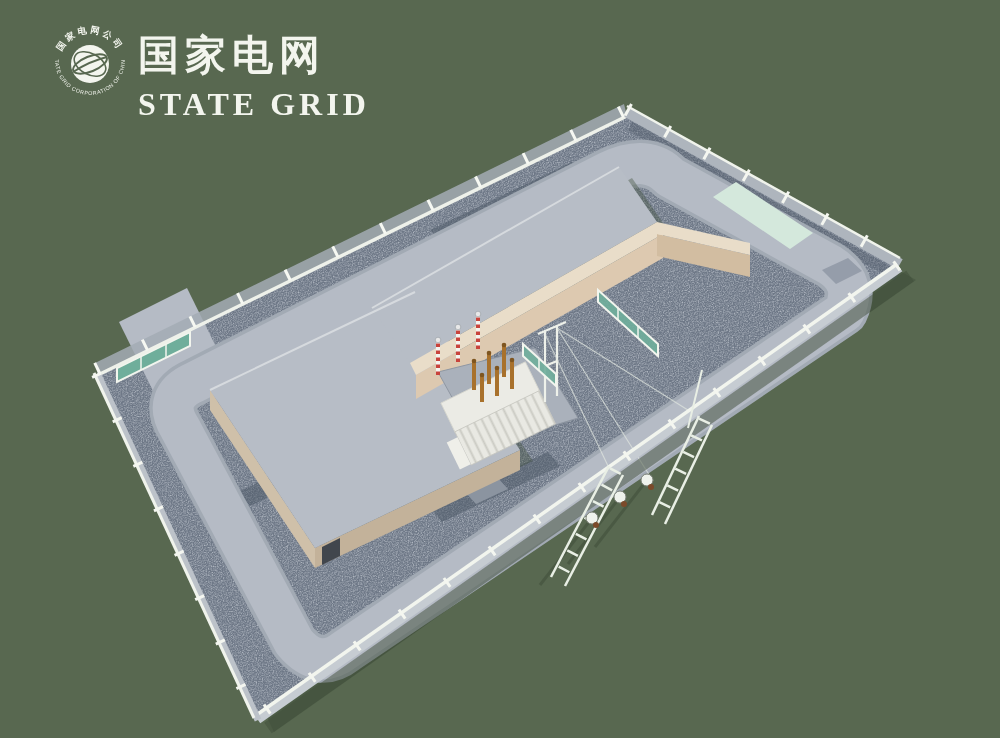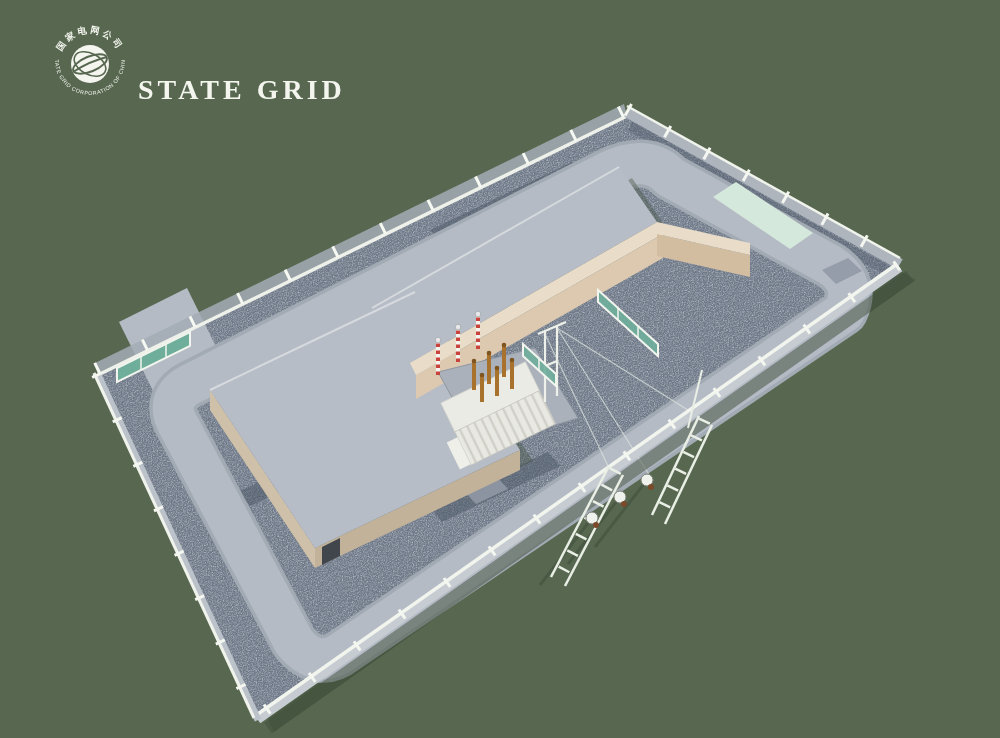--- a/index.html
+++ b/index.html
@@ -4,21 +4,21 @@
 <style>
   html,body{margin:0;padding:0;background:#333;}
   .page{
     position:relative;width:1000px;height:738px;overflow:hidden;
     background:var(--bg,#586850);
     font-family:"Liberation Sans",sans-serif;
   }
   .scene-svg{position:absolute;left:0;top:0;}
   .hdr-text{position:absolute;color:var(--text,#f3f5ee);white-space:nowrap;}
   .logo-cn{left:138px;top:28px;font-size:41px;font-weight:bold;letter-spacing:6px;}
-  .logo-en{left:138px;top:74px;font-size:28px;font-weight:bold;letter-spacing:4px;
+  .logo-en{left:138px;top:86px;font-size:32px;font-weight:bold;letter-spacing:4px;
            font-family:"Liberation Serif",serif;}
   .main-title{left:486px;top:42px;font-size:35px;font-weight:bold;letter-spacing:1px;}
   .emblem{position:absolute;left:50px;top:20px;}
 
   
   .f-gravel{fill:var(--gravel,#6e7887);}
   .f-shadow{fill:var(--shadow,#3f4e3a);}
   .s-shadow{stroke:var(--shadow,#3f4e3a);}
   .f-road{fill:var(--road,#b5bbc5);}
   .s-road{stroke:var(--road,#b5bbc5);}
@@ -225,15 +225,16 @@
       <textPath href="#arcBot" startOffset="50%" text-anchor="middle">STATE GRID CORPORATION OF CHINA</textPath>
     </text>
     <g>
       <circle cx="40" cy="44" r="19" fill="var(--text,#f3f5ee)"></circle>
       <ellipse cx="40" cy="44" rx="18" ry="7.5" fill="none" stroke="var(--bg,#586850)" stroke-width="2" transform="rotate(-22 40 44)"></ellipse>
       <ellipse cx="40" cy="44" rx="17" ry="10.5" fill="none" stroke="var(--bg,#586850)" stroke-width="1.6" transform="rotate(28 40 44)"></ellipse>
       <path d="M 23 52 Q 40 41 57 37" fill="none" stroke="var(--bg,#586850)" stroke-width="2"></path>
     </g>
   </svg>
 
+  <div class="hdr-text logo-cn">国家电网</div>
   <div class="hdr-text logo-en">STATE GRID</div>
 
 </div>
 
 </body></html>

